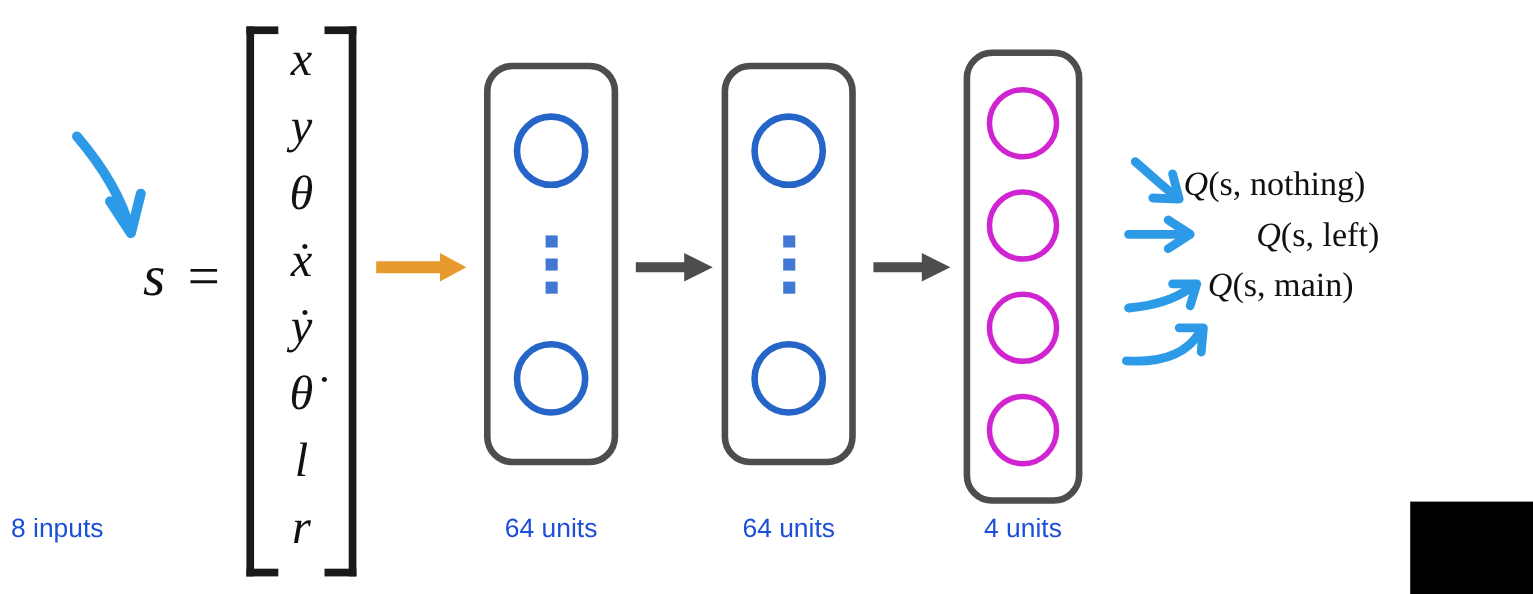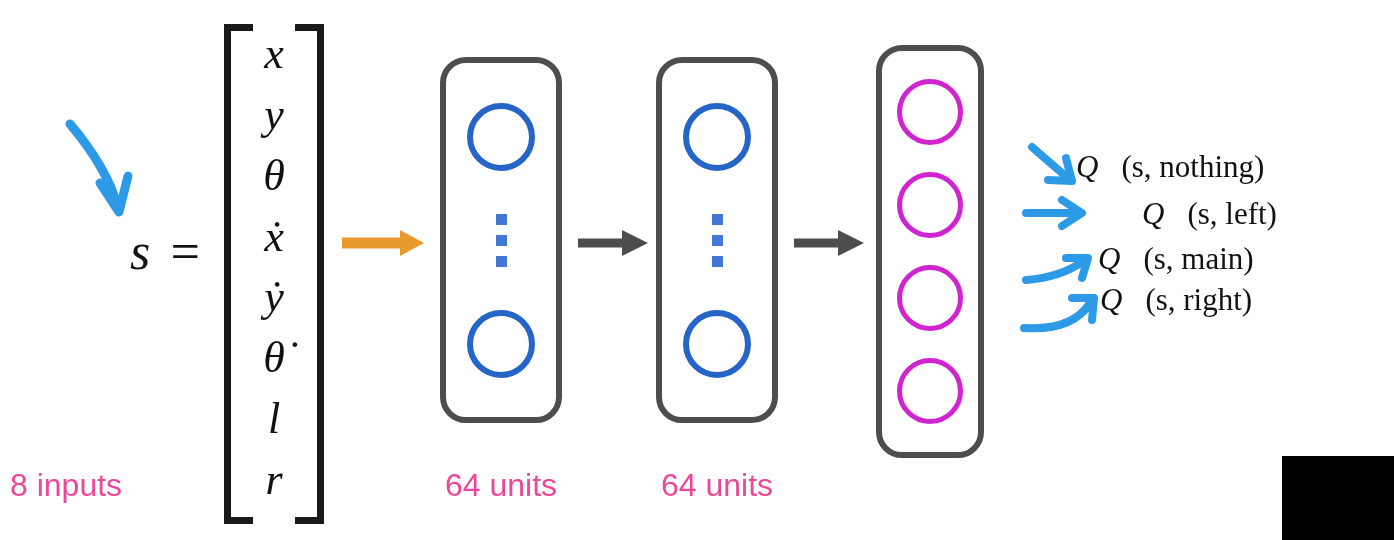--- a/index.html
+++ b/index.html
@@ -98,35 +98,35 @@
   }
   .vdots span {
     display: block;
     width: 11px; height: 11px;
     background: #4277d4;
   }
 
   
   .unit-label {
     font-family: "Liberation Sans", sans-serif;
-    font-size: 32px;
-    color: #ec4899;
+    font-size: 24px;
+    color: #1d4ed8;
     text-align: center;
     white-space: nowrap;
   }
 
   
   .q-label {
     font-family: "Liberation Serif", serif;
     font-size: 31px;
     color: #111111;
     white-space: nowrap;
   }
   .q-label i { font-style: italic; }
-  .q-label .rm { font-style: normal; margin-left: 23px; }
+  .q-label .rm { font-style: normal; }
 
   svg.overlay {
     position: absolute;
     left: 0; top: 0;
     width: 1394px; height: 540px;
     pointer-events: none;
   }
 
   
   #black-rect {
@@ -223,29 +223,27 @@
   <div class="abs layer-box" style="left:876px; top:45px; width:108px; height:413px; padding:14px 0;">
     <div class="node out-node"></div>
     <div class="node out-node"></div>
     <div class="node out-node"></div>
     <div class="node out-node"></div>
   </div>
 
   <div class="abs unit-label" style="left:10px; top:467px; width:200px; text-align:left;">8 inputs</div>
   <div class="abs unit-label" style="left:411px; top:467px; width:180px;">64 units</div>
   <div class="abs unit-label" style="left:627px; top:467px; width:180px;">64 units</div>
+  <div class="abs unit-label" style="left:845px; top:467px; width:170px;">4 units</div>
 
   <div class="abs q-label" style="left:1076px; top:149px;">
     <i>Q</i><span class="rm">(s, nothing)</span>
   </div>
   <div class="abs q-label" style="left:1142px; top:196px;">
     <i>Q</i><span class="rm">(s, left)</span>
   </div>
   <div class="abs q-label" style="left:1098px; top:241px;text-align:right;">
     <i>Q</i><span class="rm">(s, main)</span>
   </div>
-  <div class="abs q-label" style="left:1100px; top:282px;">
-    <i>Q</i><span class="rm">(s, right)</span>
-  </div>
 
   <div class="abs" id="black-rect"></div>
 
 </div>
 
 </body></html>

